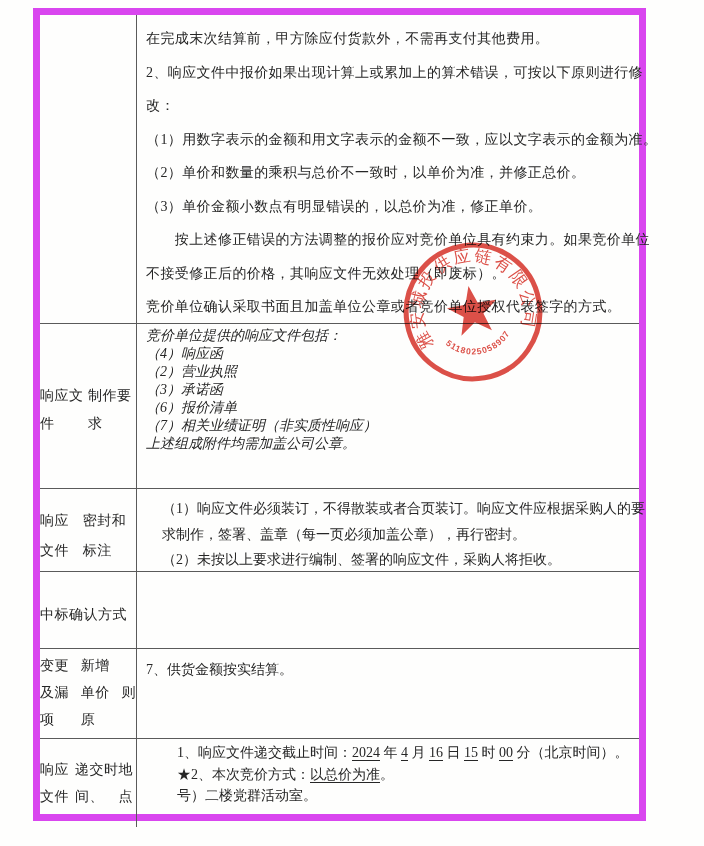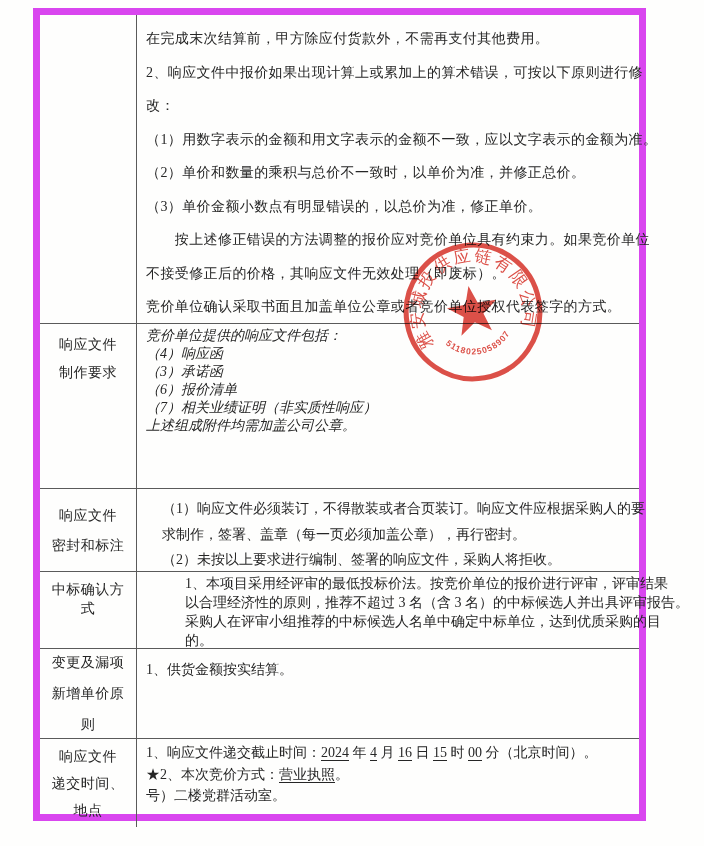--- a/index.html
+++ b/index.html
@@ -23,21 +23,21 @@
     border: 7px solid #d946ef;
     box-sizing: border-box;
     background: transparent;
   }
   .row { display: flex; box-sizing: border-box; }
   .row + .row { border-top: 1px solid #5a5a5a; }
   .cell { box-sizing: border-box; }
   .head {
     width: 97px; flex: 0 0 97px;
     border-right: 1px solid #5a5a5a;
-    display: flex; flex-direction: column; align-items: center;
+    display: flex; flex-direction: row; align-items: center;
     font-size: 14px;
     letter-spacing: 0.5px;
   }
   .body {
     flex: 1 1 auto;
     padding-left: 9px; padding-right: 4px;
     font-size: 14px;
   }
   .line { white-space: nowrap; }
   .u { text-decoration: underline; text-underline-offset: 3px; }
@@ -61,29 +61,29 @@
   .r2 .head { justify-content: flex-start; padding-top: 12px; }
   .r2 .hline { line-height: 30px; }
   .r2 .body { padding-top: 7px; }
   .r2 .line { line-height: 25.5px; margin-left: 16px; }
 
   .r3 .head { justify-content: flex-start; padding-top: 8px; }
   .r3 .hline { line-height: 19px; }
   .r3 .body { padding-top: 2px; }
   .r3 .line { line-height: 19px; }
 
-  .r4 .head { justify-content: space-between; }
+  .r4 .head { justify-content: space-between; font-family: Liberation Mono, monospace; }
   .r4 .hline { line-height: 27px; }
   .r4 .body { padding-top: 11px; }
   .r4 .line { line-height: 19px; }
 
   .r5 .head { justify-content: center; }
   .r5 .hline { line-height: 27px; }
   .r5 .body { padding-top: 3px; }
-  .r5 .line { line-height: 21.5px; }
+  .r5 .line { line-height: 21.5px; margin-left: 31px; }
 
   
   .seal {
     position: absolute;
     left: 392px; top: 231px;
     width: 162px; height: 162px;
     mix-blend-mode: multiply;
     opacity: 0.88;
     pointer-events: none;
     z-index: 5;
@@ -110,20 +110,21 @@
         </div>
       </div>
       <div class="row r1">
         <div class="cell head">
           <div class="hline">响应文件</div>
           <div class="hline">制作要求</div>
         </div>
         <div class="cell body">
           <div class="line"><span>竞价单位提供的响应文件包括：</span></div>
           <div class="line"><span>（4）响应函</span></div>
+          <div class="line"><span>（2）营业执照</span></div>
           <div class="line"><span>（3）承诺函</span></div>
           <div class="line"><span>（6）报价清单</span></div>
           <div class="line"><span>（7）相关业绩证明（非实质性响应）</span></div>
           <div class="line"><span>上述组成附件均需加盖公司公章。</span></div>
         </div>
       </div>
       <div class="row r2">
         <div class="cell head">
           <div class="hline">响应文件</div>
           <div class="hline">密封和标注</div>
@@ -132,46 +133,40 @@
           <div class="line"><span>（1）响应文件必须装订，不得散装或者合页装订。响应文件应根据采购人的要</span></div>
           <div class="line"><span>求制作，签署、盖章（每一页必须加盖公章），再行密封。</span></div>
           <div class="line"><span>（2）未按以上要求进行编制、签署的响应文件，采购人将拒收。</span></div>
         </div>
       </div>
       <div class="row r3">
         <div class="cell head">
           <div class="hline">中标确认方</div>
           <div class="hline">式</div>
         </div>
-        <div class="cell body">
-          <div class="line"><span>1、本项目采用经评审的最低投标价法。按竞价单位的报价进行评审，评审结果</span></div>
-          <div class="line"><span>以合理经济性的原则，推荐不超过 3 名（含 3 名）的中标候选人并出具评审报告。</span></div>
-          <div class="line"><span>采购人在评审小组推荐的中标候选人名单中确定中标单位，达到优质采购的目</span></div>
-          <div class="line"><span>的。</span></div>
-        </div>
       </div>
       <div class="row r4">
         <div class="cell head">
           <div class="hline">变更及漏项</div>
           <div class="hline">新增单价原</div>
           <div class="hline">则</div>
         </div>
         <div class="cell body">
-          <div class="line"><span>1、供货金额按实结算。</span></div>
+          <div class="line"><span>7、供货金额按实结算。</span></div>
         </div>
       </div>
       <div class="row r5">
         <div class="cell head">
           <div class="hline">响应文件</div>
           <div class="hline">递交时间、</div>
           <div class="hline">地点</div>
         </div>
         <div class="cell body">
           <div class="line"><span>1、响应文件递交截止时间：</span><span class="u">2024</span><span> 年 </span><span class="u">4</span><span> 月 </span><span class="u">16</span><span> 日 </span><span class="u">15</span><span> 时 </span><span class="u">00</span><span> 分（北京时间）。</span></div>
-          <div class="line"><span>★2、本次竞价方式：</span><span class="u">营业执照</span><span>。</span></div>
+          <div class="line"><span>★2、本次竞价方式：</span><span class="u">以总价为准</span><span>。</span></div>
           <div class="line"><span>号）二楼党群活动室。</span></div>
         </div>
       </div>
     </div>
 
   <svg class="seal" viewBox="0 0 160 160" xmlns="http://www.w3.org/2000/svg">
     <g transform="rotate(-10 80 80)" fill="none">
       <circle cx="80" cy="80" r="66" stroke="#d8372e" stroke-width="5"></circle>
       <polygon fill="#d8372e" points="80,54 86.1,71.6 104.7,72 89.9,83.2 95.3,101 80,90.4 64.7,101 70.1,83.2 55.3,72 73.9,71.6"></polygon>
       <path id="seal-name-arc" d="M 34.7 101.1 A 50 50 0 1 1 125.3 101.1"></path>

